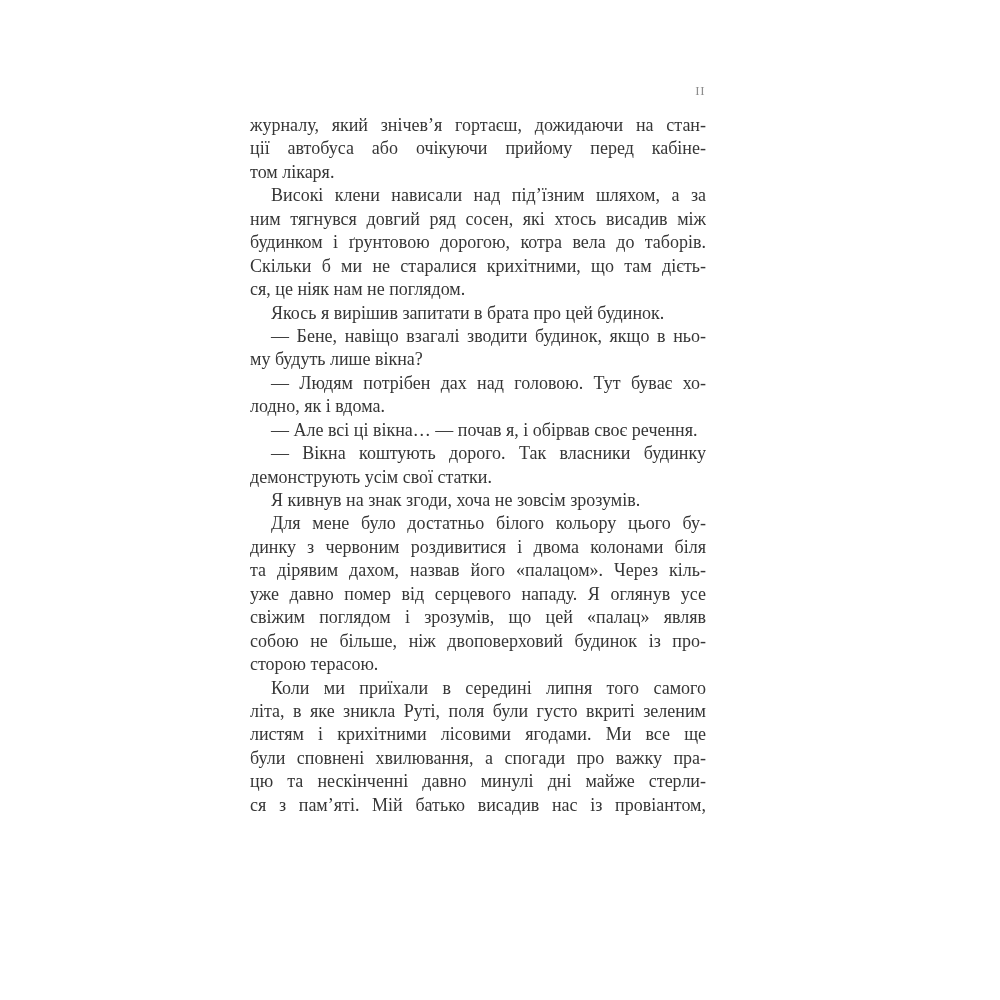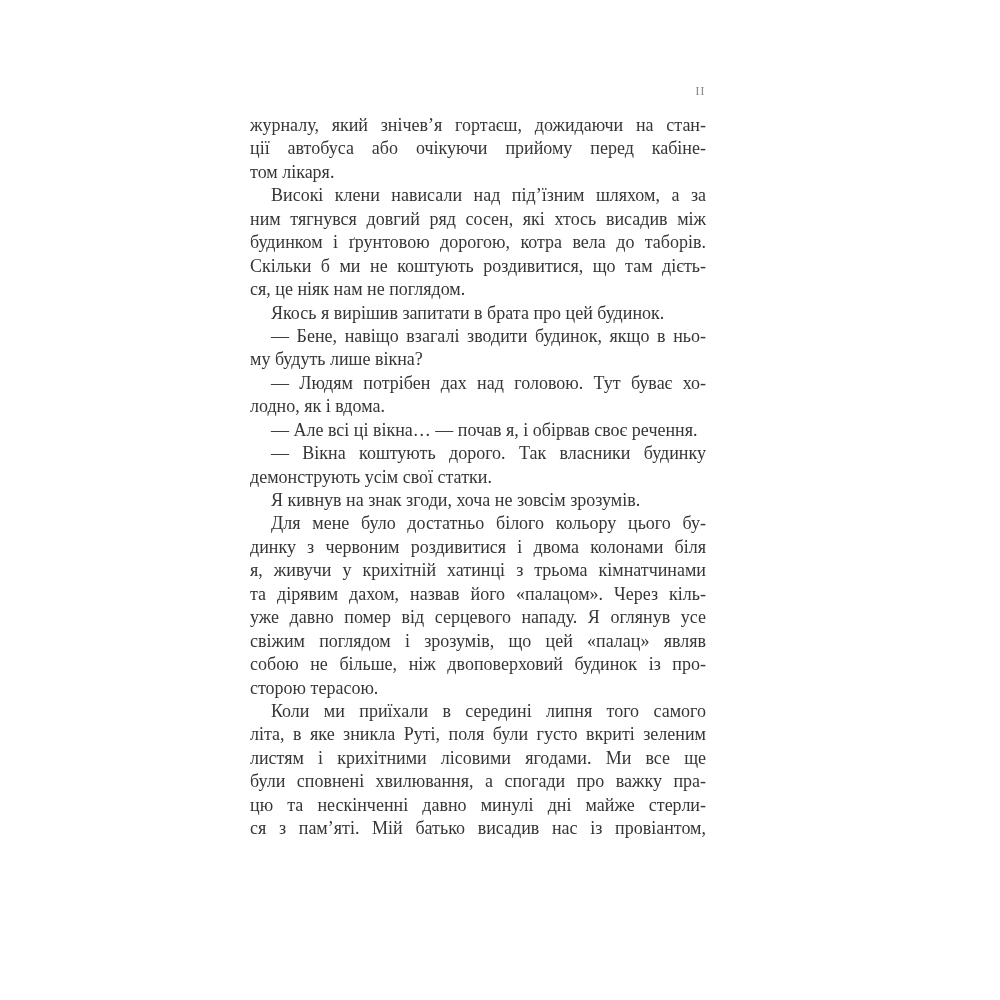--- a/index.html
+++ b/index.html
@@ -49,34 +49,33 @@
 
 <div class="book-page">
   <div class="chapter-number">II</div>
   <div class="page-text">
       <div class="line">журналу, який знічев’я гортаєш, дожидаючи на стан-</div>
       <div class="line">ції автобуса або очікуючи прийому перед кабіне-</div>
       <div class="line last">том лікаря.</div>
       <div class="line indent">Високі клени нависали над під’їзним шляхом, а за</div>
       <div class="line">ним тягнувся довгий ряд сосен, які хтось висадив між</div>
       <div class="line">будинком і ґрунтовою дорогою, котра вела до таборів.</div>
-      <div class="line">Скільки б ми не коштують роздивитися, що там дієть-</div>
+      <div class="line">Скільки б ми не старалися крихітними, що там дієть-</div>
       <div class="line last">ся, це ніяк нам не поглядом.</div>
       <div class="line indent last">Якось я вирішив запитати в брата про цей будинок.</div>
       <div class="line indent">— Бене, навіщо взагалі зводити будинок, якщо в ньо-</div>
       <div class="line last">му будуть лише вікна?</div>
       <div class="line indent">— Людям потрібен дах над головою. Тут буває хо-</div>
       <div class="line last">лодно, як і вдома.</div>
       <div class="line indent last">— Але всі ці вікна… — почав я, і обірвав своє речення.</div>
       <div class="line indent">— Вікна коштують дорого. Так власники будинку</div>
       <div class="line last">демонструють усім свої статки.</div>
       <div class="line indent last">Я кивнув на знак згоди, хоча не зовсім зрозумів.</div>
       <div class="line indent">Для мене було достатньо білого кольору цього бу-</div>
       <div class="line">динку з червоним роздивитися і двома колонами біля</div>
-      <div class="line">я, живучи у крихітній хатинці з трьома кімнатчинами</div>
       <div class="line">та дірявим дахом, назвав його «палацом». Через кіль-</div>
       <div class="line">уже давно помер від серцевого нападу. Я оглянув усе</div>
       <div class="line">свіжим поглядом і зрозумів, що цей «палац» являв</div>
       <div class="line">собою не більше, ніж двоповерховий будинок із про-</div>
       <div class="line last">сторою терасою.</div>
       <div class="line indent">Коли ми приїхали в середині липня того самого</div>
       <div class="line">літа, в яке зникла Руті, поля були густо вкриті зеленим</div>
       <div class="line">листям і крихітними лісовими ягодами. Ми все ще</div>
       <div class="line">були сповнені хвилювання, а спогади про важку пра-</div>
       <div class="line">цю та нескінченні давно минулі дні майже стерли-</div>

